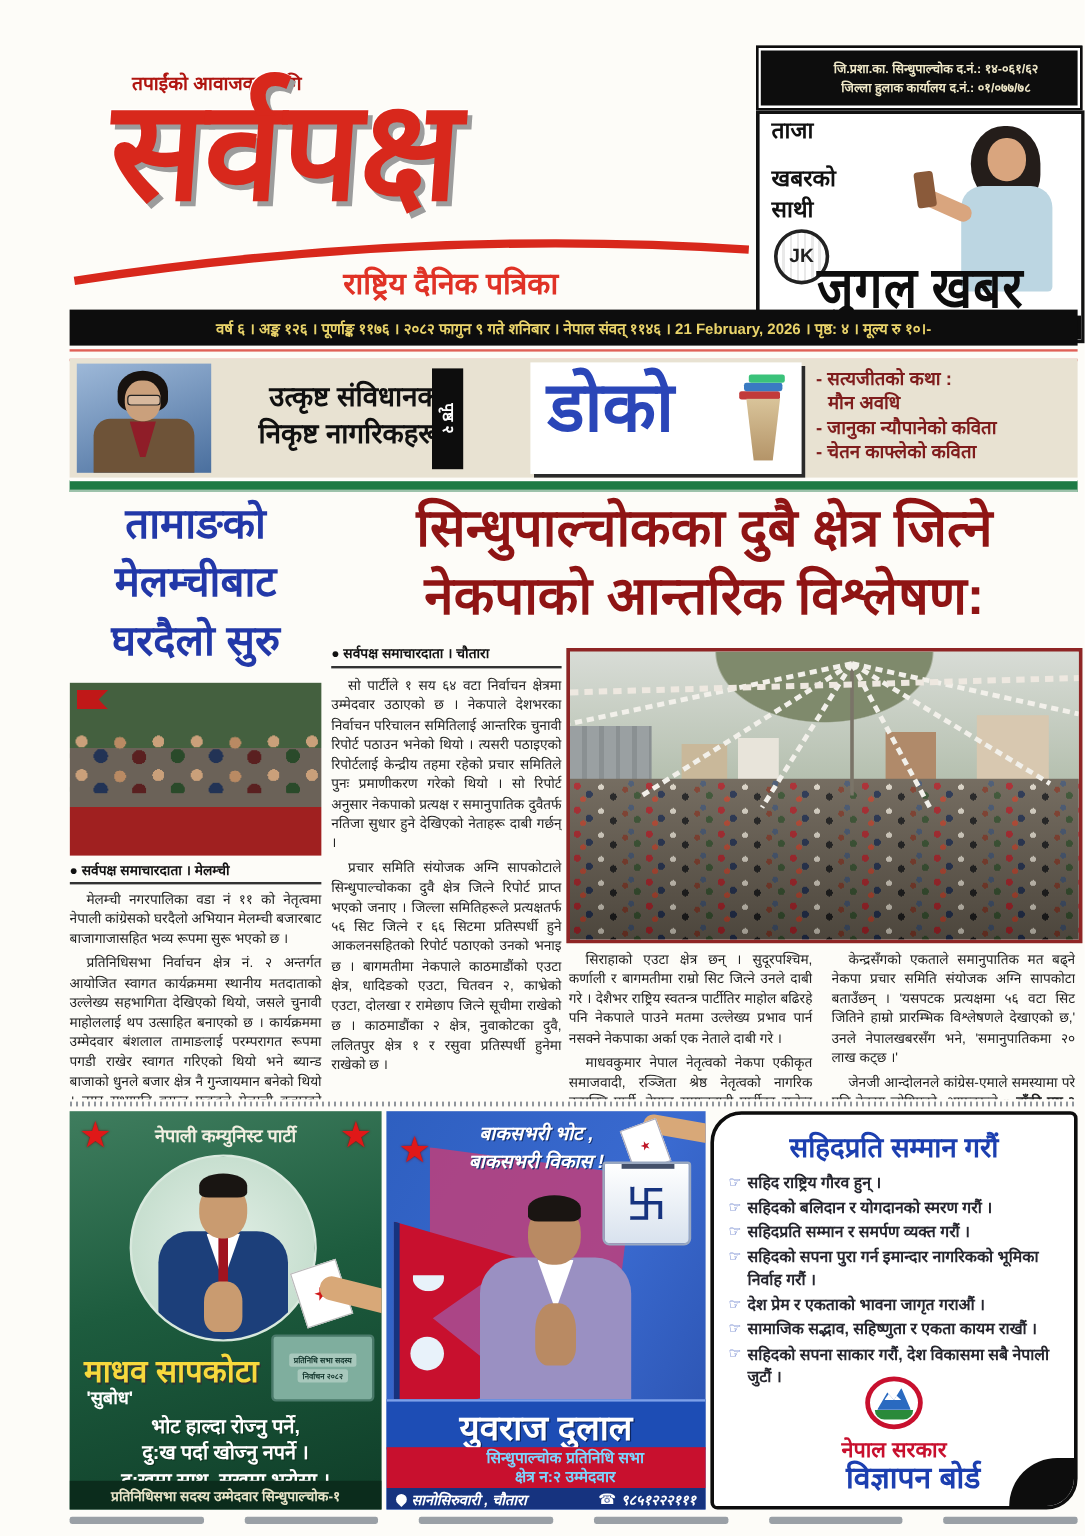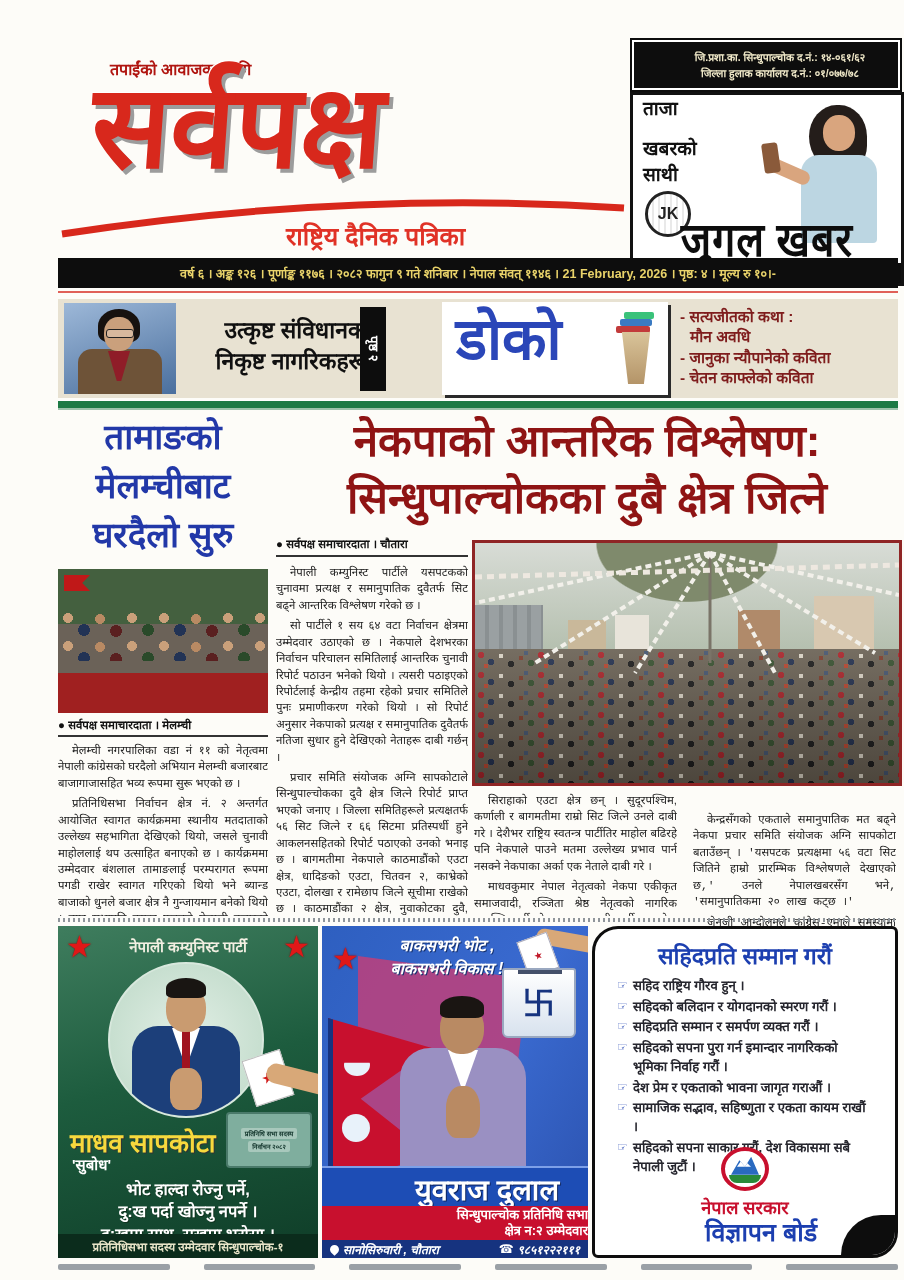--- a/index.html
+++ b/index.html
@@ -98,21 +98,21 @@
   
   .mainart{position:absolute;left:276px;top:412px;width:622px;height:504px;}
   .m-headline{font-size:44px;line-height:1.3;font-weight:bold;color:#8f1414;text-align:center;
               font-family:"Liberation Sans",sans-serif;}
   .m-byline{position:absolute;left:0;top:124px;width:192px;font-size:11.5px;font-weight:bold;
             border-bottom:2px solid #333;padding-bottom:4px;color:#111;}
   .m-col{font-size:11.4px;line-height:1.44;text-align:justify;color:#222;overflow:hidden;}
   .m-col p{margin:0 0 4px;text-indent:14px;}
   .col1{position:absolute;left:0;top:152px;width:192px;height:352px;}
   .col2{position:absolute;left:198px;top:380px;width:203px;height:124px;}
-  .col3{position:absolute;left:417px;top:400px;width:203px;height:124px;font-family:Liberation Mono, monospace;}
+  .col3{position:absolute;left:417px;top:380px;width:203px;height:124px;}
   .col2 p,.col3 p{text-indent:14px;}
   .cont-inline{font-weight:bold;}
 
   .photo-main{position:absolute;left:196px;top:128px;width:424px;height:240px;
               border:3px solid #8f2525;background:#cfd3cb;overflow:hidden;}
   .ph-sky{position:absolute;inset:0;height:46%;background:linear-gradient(#d8dcd6,#b4bfae);}
   .ph-hill{position:absolute;left:18%;top:0;width:64%;height:44%;
            background:radial-gradient(60% 100% at 50% 0,#7f8a6c 0 55%,transparent 56%);}
   .ph-bld{position:absolute;}
   .ph-crowd{position:absolute;left:0;bottom:0;width:100%;height:56%;background-color:#6a6154;
@@ -181,32 +181,32 @@
   .a2-hand{position:absolute;right:-2px;top:6px;width:54px;height:16px;background:#d8a878;border-radius:8px 0 0 8px;transform:rotate(10deg);}
   .a2-card{position:absolute;right:34px;top:10px;width:30px;height:36px;background:#fff;border:1px solid #aab;
            transform:rotate(-20deg);display:flex;align-items:center;justify-content:center;font-size:10px;color:#c01828;}
   .a2-man-head{position:absolute;left:118px;top:78px;width:44px;height:50px;background:#b98a63;border-radius:46%;}
   .a2-man-hair{position:absolute;left:118px;top:70px;width:44px;height:22px;background:#1a1512;border-radius:50% 50% 20% 20%;}
   .a2-man-suit{position:absolute;left:78px;top:122px;width:126px;height:118px;background:#9a90c2;border-radius:30px 30px 0 0;}
   .a2-man-shirt{position:absolute;left:126px;top:124px;width:30px;height:42px;background:#fff;clip-path:polygon(0 0,100% 0,50% 100%);}
   .a2-hands{position:absolute;left:124px;top:160px;width:34px;height:52px;background:#b98a63;border-radius:42% 42% 30% 30%;}
   .a2-name{position:absolute;left:0;top:240px;width:100%;height:40px;background:#1d4db5;border-top:2px solid #7da0e8;
            display:flex;align-items:center;justify-content:center;color:#fff;font-size:29px;font-weight:bold;
-           text-shadow:1px 1px 0 #0c2460;padding-left:32px;}
-  .a2-pos{position:absolute;left:0;top:280px;width:100%;height:34px;background:#c8102e;color:#ffffff;
-          display:flex;flex-direction:column;align-items:flex-end;justify-content:center;font-size:13px;font-weight:bold;line-height:1.25;}
+           text-shadow:1px 1px 0 #0c2460;}
+  .a2-pos{position:absolute;left:0;top:280px;width:100%;height:34px;background:#c8102e;color:#7dd3fc;
+          display:flex;flex-direction:column;align-items:center;justify-content:center;font-size:13px;font-weight:bold;line-height:1.25;padding-left:16px;}
   .a2-bottom{position:absolute;left:0;bottom:0;width:100%;height:18px;background:#16337f;color:#fff;
              display:flex;align-items:center;justify-content:space-between;padding:0 8px;box-sizing:border-box;
              font-size:12px;font-weight:bold;font-style:italic;}
   .a2-bottom .seg{display:flex;align-items:center;gap:4px;}
   .pin{display:inline-block;width:9px;height:9px;background:#fff;border-radius:50% 50% 50% 0;transform:rotate(-45deg);}
 
   
   .ad3{position:absolute;left:592px;top:926px;width:306px;height:332px;background:#fff;box-sizing:border-box;
-       border:3px solid #0d0d0d;border-radius:26px 6px 26px 6px;overflow:hidden;padding:8px 22px;}
+       border:3px solid #0d0d0d;border-radius:26px 6px 26px 6px;overflow:hidden;padding:8px 12px;}
   .a3-wedge{position:absolute;right:-16px;bottom:-16px;width:70px;height:56px;background:#0d0d0d;border-radius:40px 0 0 0;}
   .a3-title{text-align:center;color:#1c3fb0;font-size:23px;font-weight:bold;margin:2px 0 6px;}
   .a3-list{list-style:none;margin:0;padding:0;}
   .a3-list li{font-size:13.2px;font-weight:bold;color:#26262e;line-height:1.42;margin-bottom:2px;
               padding-left:16px;position:relative;}
   .a3-list .hb{position:absolute;left:0;top:0;color:#1c3fb0;font-size:12px;}
   .a3-gov{position:absolute;left:0;bottom:10px;width:100%;text-align:center;}
   .emblem{width:52px;height:48px;margin:0 auto 2px;position:relative;}
   .em-ring{position:absolute;inset:2px;border:4px solid #c8102e;border-radius:50%;background:#fff;}
   .em-mtn{position:absolute;left:12px;top:12px;width:28px;height:18px;background:#2a6ac0;
@@ -307,27 +307,26 @@
     <div class="l-caption">● सर्वपक्ष समाचारदाता । मेलम्ची</div>
     <div class="l-body">
       <p>मेलम्ची नगरपालिका वडा नं ११ को नेतृत्वमा नेपाली कांग्रेसको घरदैलो अभियान मेलम्ची बजारबाट बाजागाजासहित भव्य रूपमा सुरू भएको छ ।</p>
       <p>प्रतिनिधिसभा निर्वाचन क्षेत्र नं. २ अन्तर्गत आयोजित स्वागत कार्यक्रममा स्थानीय मतदाताको उल्लेख्य सहभागिता देखिएको थियो, जसले चुनावी माहोललाई थप उत्साहित बनाएको छ । कार्यक्रममा उम्मेदवार बंशलाल तामाङलाई परम्परागत रूपमा पगडी राखेर स्वागत गरिएको थियो भने ब्यान्ड बाजाको धुनले बजार क्षेत्र नै गुन्जायमान बनेको थियो । नगर सभापति बसन्त फुङ्डले मेलम्ची बजारको पूर्ण</p>
 
     </div>
   </div>
 
   <div class="mainart">
     <div class="m-headline">
+      <div>सिन्धुपाल्चोकका दुबै क्षेत्र जित्ने</div>
       <div>नेकपाको आन्तरिक विश्लेषण:</div>
-      <div>सिन्धुपाल्चोकका दुबै क्षेत्र जित्ने</div>
     </div>
     <div class="m-byline">● सर्वपक्ष समाचारदाता । चौतारा</div>
 
     <div class="m-col col1">
-      <p>नेपाली कम्युनिस्ट पार्टीले यसपटकको चुनावमा प्रत्यक्ष र समानुपातिक दुवैतर्फ सिट बढ्ने आन्तरिक विश्लेषण गरेको छ ।</p>
       <p>सो पार्टीले १ सय ६४ वटा निर्वाचन क्षेत्रमा उम्मेदवार उठाएको छ । नेकपाले देशभरका निर्वाचन परिचालन समितिलाई आन्तरिक चुनावी रिपोर्ट पठाउन भनेको थियो । त्यसरी पठाइएको रिपोर्टलाई केन्द्रीय तहमा रहेको प्रचार समितिले पुनः प्रमाणीकरण गरेको थियो । सो रिपोर्ट अनुसार नेकपाको प्रत्यक्ष र समानुपातिक दुवैतर्फ नतिजा सुधार हुने देखिएको नेताहरू दाबी गर्छन् ।</p>
       <p>प्रचार समिति संयोजक अग्नि सापकोटाले सिन्धुपाल्चोकका दुवै क्षेत्र जित्ने रिपोर्ट प्राप्त भएको जनाए । जिल्ला समितिहरूले प्रत्यक्षतर्फ ५६ सिट जित्ने र ६६ सिटमा प्रतिस्पर्धी हुने आकलनसहितको रिपोर्ट पठाएको उनको भनाइ छ । बागमतीमा नेकपाले काठमाडौंको एउटा क्षेत्र, धादिङको एउटा, चितवन २, काभ्रेको एउटा, दोलखा र रामेछाप जित्ने सूचीमा राखेको छ । काठमाडौंका २ क्षेत्र, नुवाकोटका दुवै, ललितपुर क्षेत्र १ र रसुवा प्रतिस्पर्धी हुनेमा राखेको छ ।</p>
 
     </div>
 
     <div class="photo-main">
       <div class="ph-sky"></div>
       <div class="ph-hill"></div>
       <div class="ph-bld" style="left:0;top:26%;width:16%;height:32%;background:repeating-linear-gradient(90deg,#9aa0a2 0 10px,#8a9092 10px 14px)"></div>
       <div class="ph-bld" style="left:22%;top:32%;width:9%;height:18%;background:#c9b89a"></div>

